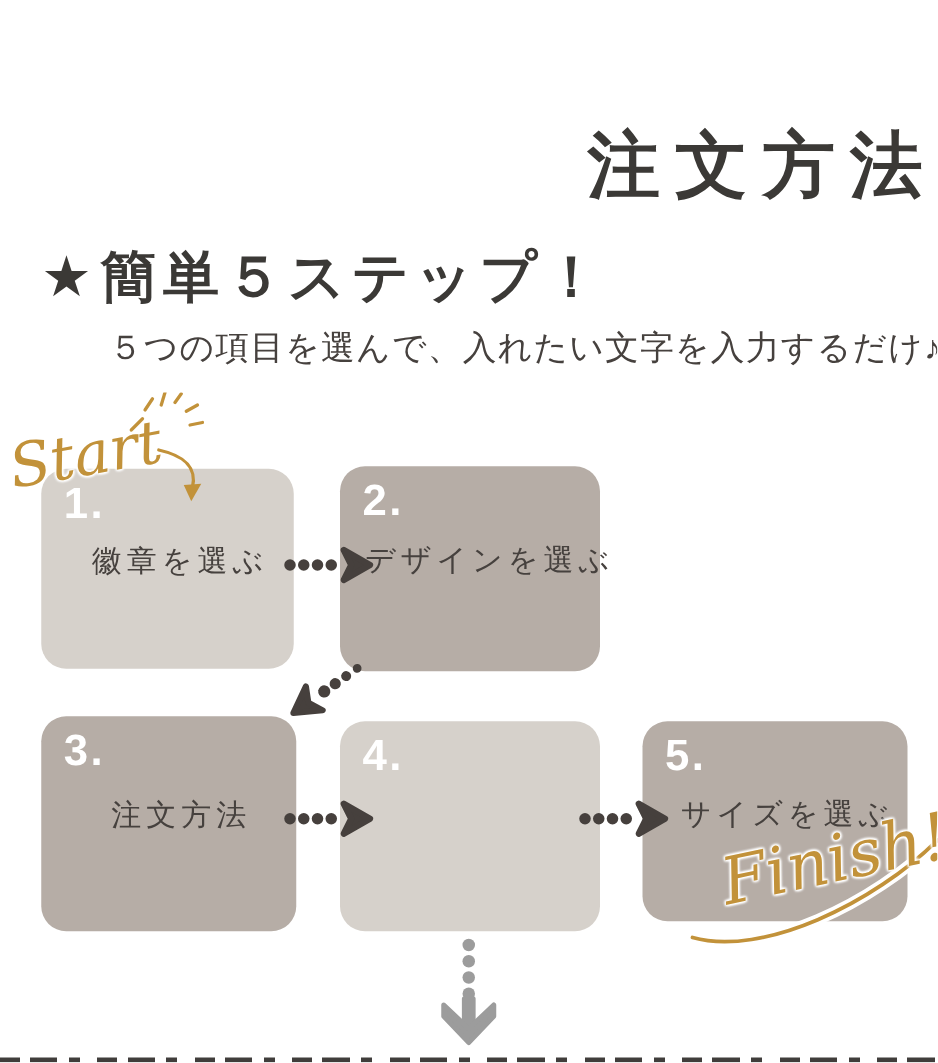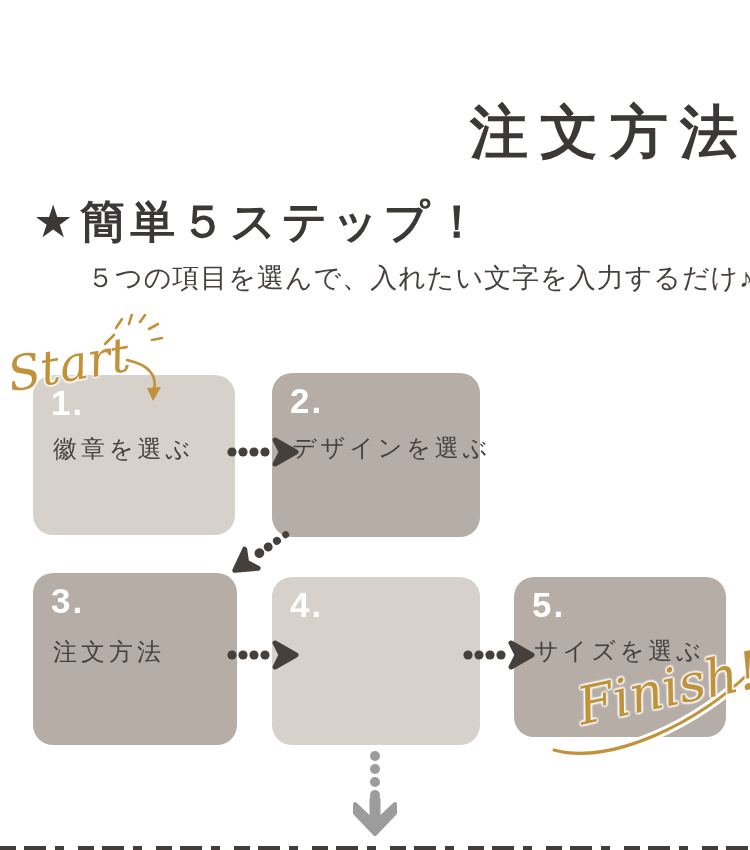--- a/index.html
+++ b/index.html
@@ -29,21 +29,21 @@
   
   .step-box{position:absolute;border-radius:20px;}
   .tone-light{background:var(--box-light);}
   .tone-dark{background:var(--box-dark);}
   .step-number{
     position:absolute;left:18px;top:8px;
     font-size:35px;font-weight:700;letter-spacing:2px;color:var(--number-white);
   }
   .step-label{
     position:absolute;left:0;right:0;top:46%;transform:translateY(-50%);
-    text-align:left;font-size:24px;letter-spacing:4px;color:var(--box-text);
+    text-align:center;font-size:24px;letter-spacing:4px;color:var(--box-text);
     white-space:nowrap;
     margin-left:20px;
   }
   #box1{left:33px;top:375px;width:202px;height:160px;}
   #box2{left:272px;top:373px;width:208px;height:164px;}
   #box3{left:33px;top:573px;width:204px;height:172px;}
   #box4{left:272px;top:577px;width:208px;height:168px;}
   #box5{left:514px;top:577px;width:212px;height:160px;}
   
   .arrow-right{position:absolute;width:74px;height:36px;}

